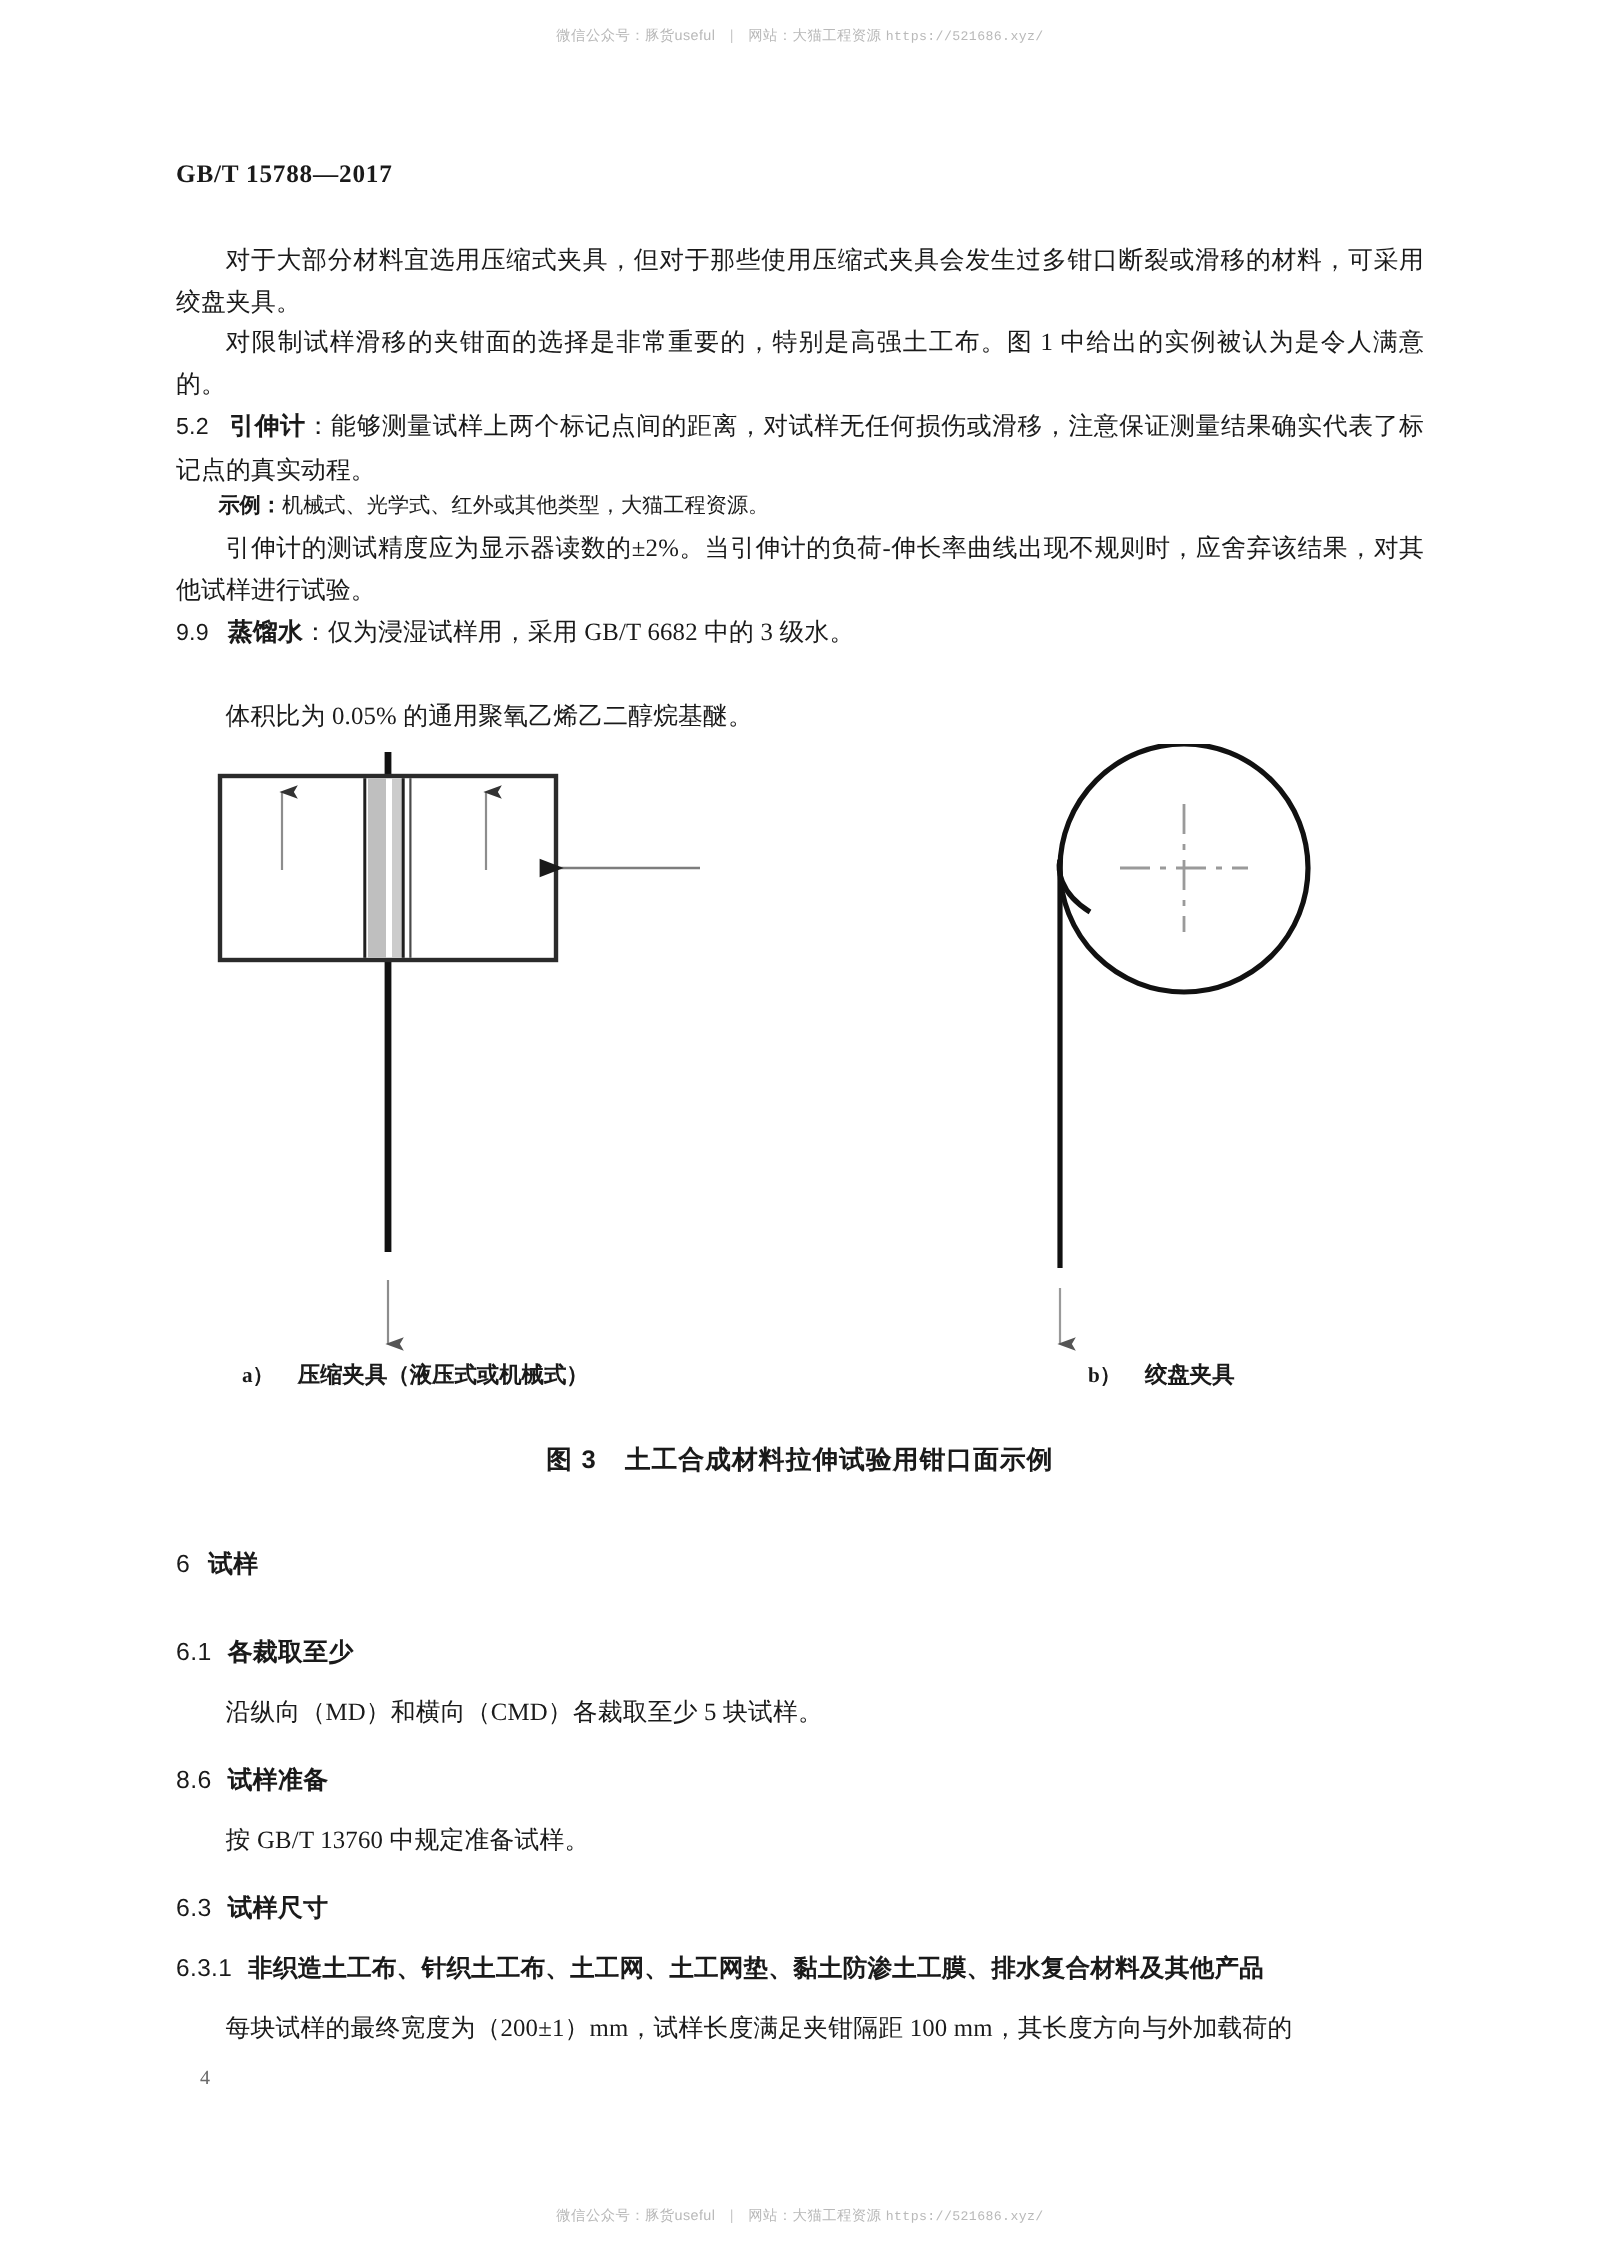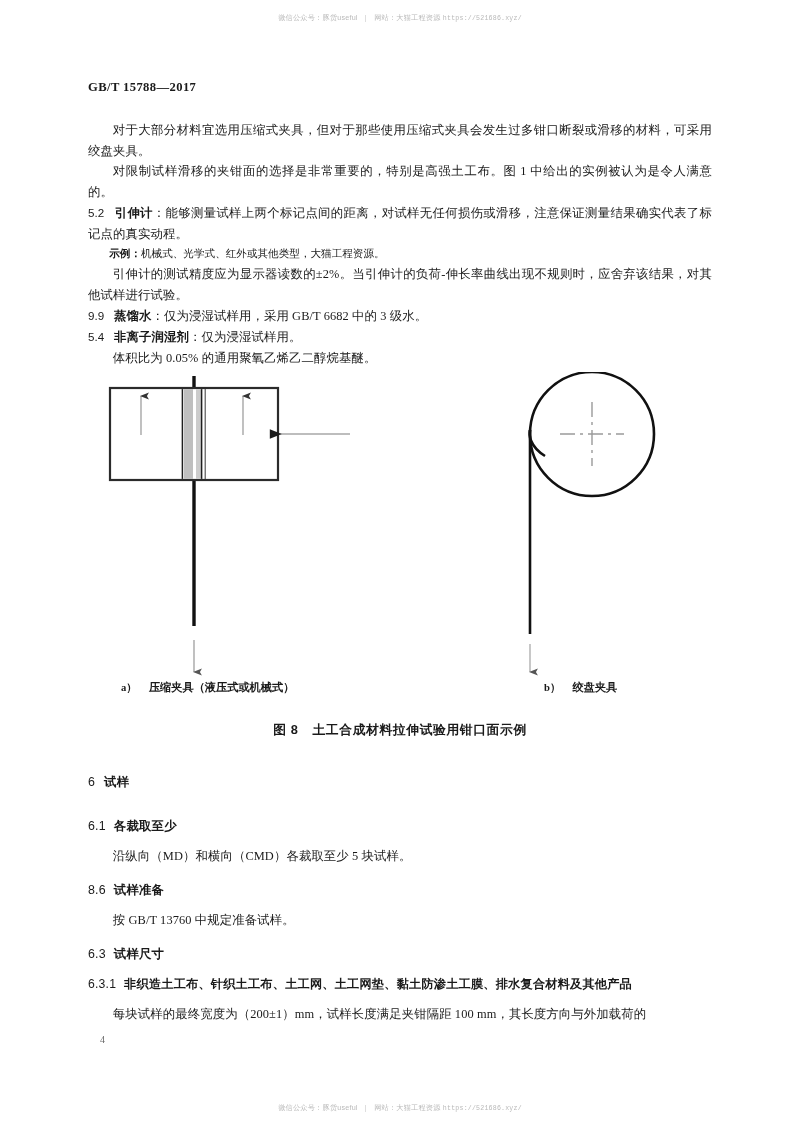--- a/index.html
+++ b/index.html
@@ -181,23 +181,20 @@
   </div>
 
   <div class="body-block" style="top:264px;">
     <p class="para indent">引伸计的测试精度应为显示器读数的±2%。当引伸计的负荷-伸长率曲线出现不规则时，应舍弃该结果，对其他试样进行试验。</p>
   </div>
 
   <div class="body-block" style="top:306px;">
     <p class="para"><span class="clause-num">9.9</span>&nbsp;&nbsp;&nbsp;<span class="clause-title">蒸馏水</span><span>：仅为浸湿试样用，采用 GB/T 6682 中的 3 级水。</span></p>
   </div>
 
-  <div class="body-block" style="top:327px;">
-    <p class="para"><span class="clause-num">5.4</span>&nbsp;&nbsp;&nbsp;<span class="clause-title">非离子润湿剂</span><span>：仅为浸湿试样用。</span></p>
-  </div>
 
   <div class="body-block" style="top:348px;">
     <p class="para indent">体积比为 0.05% 的通用聚氧乙烯乙二醇烷基醚。</p>
   </div>
 
   <div class="figure">
     <svg width="624" height="330" viewBox="0 0 624 330">
       <defs>
         <marker id="arrUpThin" markerWidth="8" markerHeight="9" refX="4" refY="1.2" orient="auto">
           <path d="M4,0 L7.1,8.4 L4,6.6 L0.9,8.4 Z" fill="#333"></path>
@@ -248,21 +245,21 @@
   <div class="fig-caption-row">
     <div class="fig-label fig-label-a">
       <span class="letter">a）</span><span class="txt">压缩夹具（液压式或机械式）</span>
     </div>
     <div class="fig-label fig-label-b">
       <span class="letter">b）</span><span class="txt">绞盘夹具</span>
     </div>
   </div>
 
   <div class="fig-title">
-    <span class="fnum">图 8</span><span>土工合成材料拉伸试验用钳口面示例</span>
+    <span class="fnum">图 3</span><span>土工合成材料拉伸试验用钳口面示例</span>
   </div>
 
   <div class="heading" style="top:774px;">
     <span class="num">6</span><span>试样</span>
   </div>
 
   <div class="heading sub" style="top:818px;">
     <span class="num">6.1</span><span>各裁取至少</span>
   </div>
   <div class="body-block" style="top:846px;">

